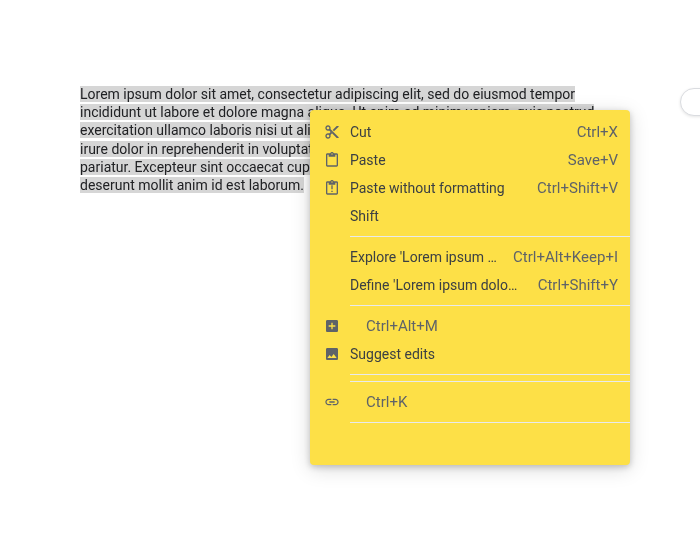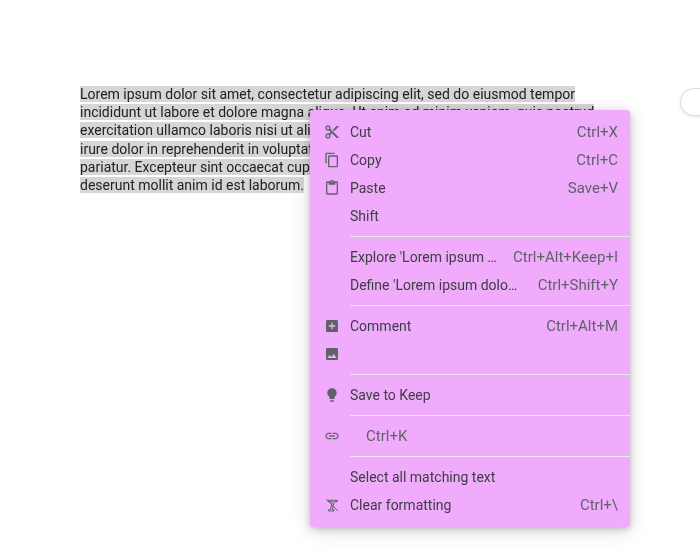--- a/index.html
+++ b/index.html
@@ -21,21 +21,21 @@
       color: #202124;
     }
     .document-text .highlighted {
       background: #d6d6d6;
     }
     .context-menu {
       position: absolute;
       top: 110px;
       left: 310px;
       width: 320px;
-      background: #f0abfc;
+      background: #fde047;
       border-radius: 4px;
       box-shadow: 0 2px 6px rgba(0,0,0,0.2), 0 4px 20px rgba(0,0,0,0.15);
       padding: 8px 0;
       font-size: 14px;
       color: #3c4043;
     }
     .menu-item {
       display: flex;
       align-items: center;
       height: 28px;
@@ -94,40 +94,40 @@
   <div class="menu-item">
     <span class="menu-icon">
       <svg width="16" height="16" viewBox="0 0 24 24">
           <path d="M9.64 7.64c.23-.5.36-1.05.36-1.64 0-2.21-1.79-4-4-4S2 3.79 2 6s1.79 4 4 4c.59 0 1.14-.13 1.64-.36L10 12l-2.36 2.36C7.14 14.13 6.59 14 6 14c-2.21 0-4 1.79-4 4s1.79 4 4 4 4-1.79 4-4c0-.59-.13-1.14-.36-1.64L12 14l7 7h3v-1L9.64 7.64zM6 8c-1.1 0-2-.89-2-2s.9-2 2-2 2 .89 2 2-.9 2-2 2zm0 12c-1.1 0-2-.89-2-2s.9-2 2-2 2 .89 2 2-.9 2-2 2zm6-7.5c-.28 0-.5-.22-.5-.5s.22-.5.5-.5.5.22.5.5-.22.5-.5.5zM19 3l-6 6 2 2 7-7V3h-3z"></path>
         </svg>
     </span>
     <span class="menu-label">Cut</span>
     <span class="menu-shortcut">Ctrl+X</span>
   </div>
 
-  <div class="menu-item">
-    <span class="menu-icon">
-      <svg width="16" height="16" viewBox="0 0 24 24">
-          <path d="M16 1H4c-1.1 0-2 .9-2 2v14h2V3h12V1zm3 4H8c-1.1 0-2 .9-2 2v14c0 1.1.9 2 2 2h11c1.1 0 2-.9 2-2V7c0-1.1-.9-2-2-2zm0 16H8V7h11v14z"></path>
-        </svg>
-    </span>
-    <span class="menu-label">Copy</span>
-    <span class="menu-shortcut">Ctrl+C</span>
-  </div>
 
   <div class="menu-item">
     <span class="menu-icon">
       <svg width="16" height="16" viewBox="0 0 24 24">
           <path d="M19 2h-4.18C14.4.84 13.3 0 12 0S9.6.84 9.18 2H5c-1.1 0-2 .9-2 2v16c0 1.1.9 2 2 2h14c1.1 0 2-.9 2-2V4c0-1.1-.9-2-2-2zm-7 0c.55 0 1 .45 1 1s-.45 1-1 1-1-.45-1-1 .45-1 1-1zm7 18H5V4h2v3h10V4h2v16z"></path>
         </svg>
     </span>
     <span class="menu-label">Paste</span>
     <span class="menu-shortcut">Save+V</span>
   </div>
 
+  <div class="menu-item">
+    <span class="menu-icon">
+      <svg width="16" height="16" viewBox="0 0 24 24">
+          <path d="M19 2h-4.18C14.4.84 13.3 0 12 0S9.6.84 9.18 2H5c-1.1 0-2 .9-2 2v16c0 1.1.9 2 2 2h14c1.1 0 2-.9 2-2V4c0-1.1-.9-2-2-2zm-7 0c.55 0 1 .45 1 1s-.45 1-1 1-1-.45-1-1 .45-1 1-1zm1 16h-2v-2h2v2zm0-4h-2V8h2v6zM19 20H5V4h2v3h10V4h2v16z"></path>
+        </svg>
+    </span>
+    <span class="menu-label">Paste without formatting</span>
+    <span class="menu-shortcut">Ctrl+Shift+V</span>
+  </div>
 
   <div class="menu-item">
     <span class="menu-icon"></span>
     <span class="menu-label">Shift</span>
   </div>
 
   <div class="menu-divider"></div>
 
   <div class="menu-item">
     <span class="menu-icon"></span>
@@ -142,65 +142,46 @@
   </div>
 
   <div class="menu-divider"></div>
 
   <div class="menu-item">
     <span class="menu-icon">
       <svg width="16" height="16" viewBox="0 0 24 24">
           <path d="M19 3H5c-1.1 0-2 .9-2 2v14c0 1.1.9 2 2 2h14c1.1 0 2-.9 2-2V5c0-1.1-.9-2-2-2zm-2 10h-4v4h-2v-4H7v-2h4V7h2v4h4v2z"></path>
         </svg>
     </span>
-    <span class="menu-label">Comment</span>
     <span class="menu-shortcut">Ctrl+Alt+M</span>
   </div>
 
   <div class="menu-item">
     <span class="menu-icon">
       <svg width="16" height="16" viewBox="0 0 24 24">
           <path d="M21 19V5c0-1.1-.9-2-2-2H5c-1.1 0-2 .9-2 2v14c0 1.1.9 2 2 2h14c1.1 0 2-.9 2-2zM8.5 13.5l2.5 3.01L14.5 12l4.5 6H5l3.5-4.5z"></path>
         </svg>
     </span>
+    <span class="menu-label">Suggest edits</span>
   </div>
 
   <div class="menu-divider"></div>
 
-  <div class="menu-item">
-    <span class="menu-icon">
-      <svg width="16" height="16" viewBox="0 0 24 24">
-          <path d="M9 21c0 .55.45 1 1 1h4c.55 0 1-.45 1-1v-1H9v1zm3-19C8.14 2 5 5.14 5 9c0 2.38 1.19 4.47 3 5.74V17c0 .55.45 1 1 1h6c.55 0 1-.45 1-1v-2.26c1.81-1.27 3-3.36 3-5.74 0-3.86-3.14-7-7-7z"></path>
-        </svg>
-    </span>
-    <span class="menu-label">Save to Keep</span>
-  </div>
 
   <div class="menu-divider"></div>
 
   <div class="menu-item">
     <span class="menu-icon">
       <svg width="16" height="16" viewBox="0 0 24 24">
           <path d="M3.9 12c0-1.71 1.39-3.1 3.1-3.1h4V7H7c-2.76 0-5 2.24-5 5s2.24 5 5 5h4v-1.9H7c-1.71 0-3.1-1.39-3.1-3.1zM8 13h8v-2H8v2zm9-6h-4v1.9h4c1.71 0 3.1 1.39 3.1 3.1s-1.39 3.1-3.1 3.1h-4V17h4c2.76 0 5-2.24 5-5s-2.24-5-5-5z"></path>
         </svg>
     </span>
     <span class="menu-shortcut">Ctrl+K</span>
   </div>
 
   <div class="menu-divider"></div>
 
   <div class="menu-item">
     <span class="menu-icon"></span>
-    <span class="menu-label">Select all matching text</span>
   </div>
 
-  <div class="menu-item">
-    <span class="menu-icon">
-      <svg width="16" height="16" viewBox="0 0 24 24">
-          <path d="M6 5v2h6.6l-3 12H7v2h8v-2h-2.54l3-12H20V5H6z" fill="none" stroke="#5f6368" stroke-width="1.5"></path>
-          <path d="M3 3l18 18" stroke="#5f6368" stroke-width="1.5"></path>
-        </svg>
-    </span>
-    <span class="menu-label">Clear formatting</span>
-    <span class="menu-shortcut">Ctrl+\</span>
-  </div>
 
 </div>
 
 </body></html>

